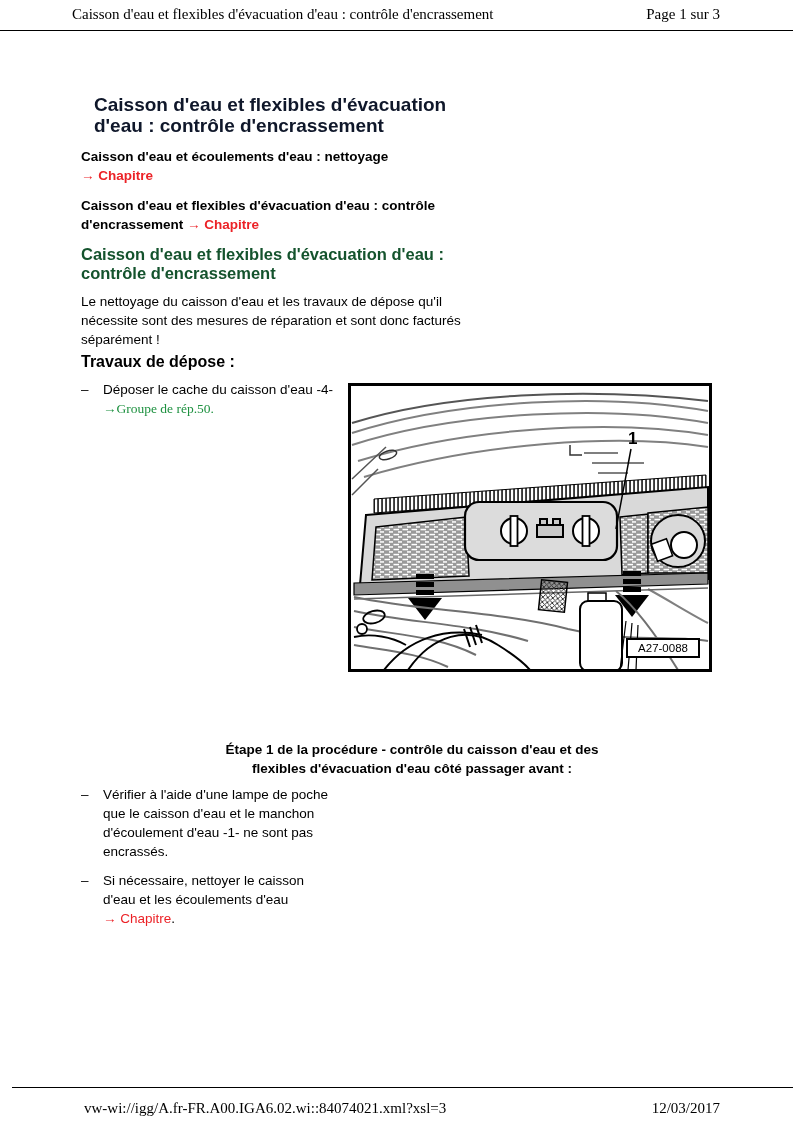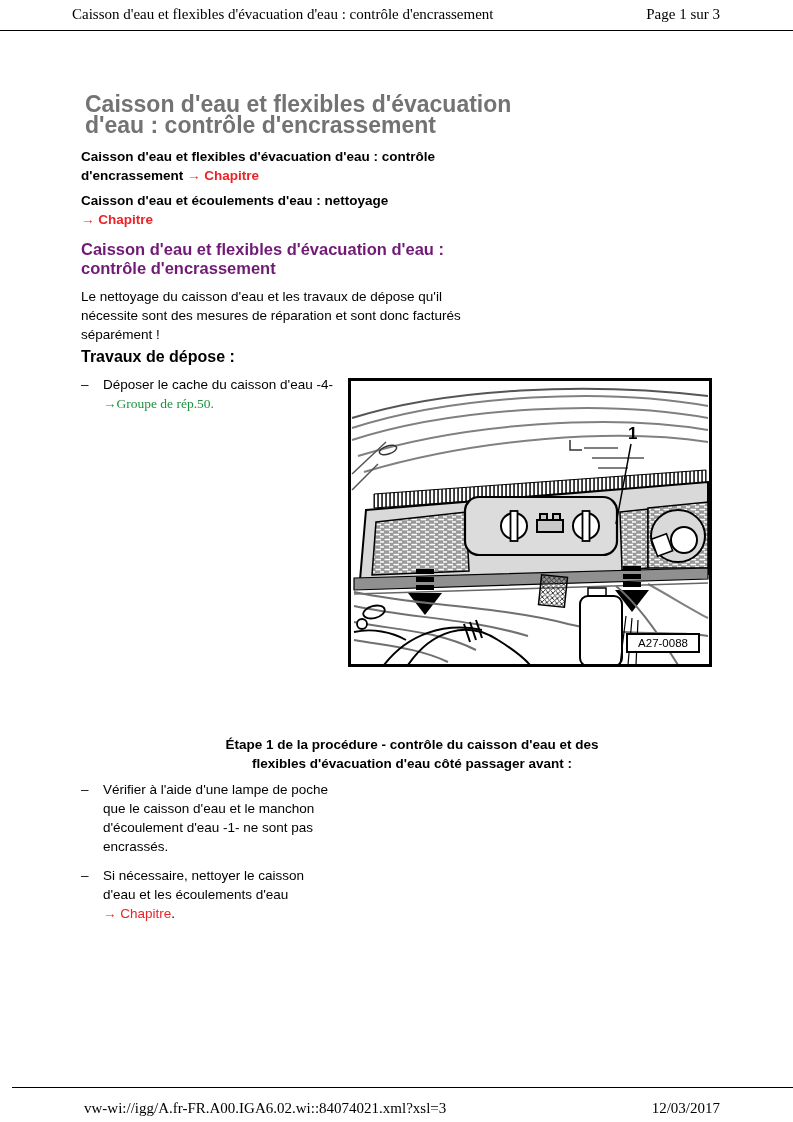--- a/index.html
+++ b/index.html
@@ -16,22 +16,22 @@
     display:flex;justify-content:space-between;align-items:flex-start;
   }
   .page-footer{
     position:absolute;left:12px;right:0;bottom:0;height:35px;box-sizing:border-box;
     padding:12px 73px 0 72px;border-top:1px solid #000;
     font-family:"Liberation Serif",serif;font-size:15px;
     display:flex;justify-content:space-between;align-items:flex-start;
   }
   
   .content{position:absolute;top:94px;left:81px;right:50px;}
-  h1{font-size:23px;line-height:21px;font-weight:bold;color:#737373;margin:0 0 11px 4px;}
-  h2{font-size:16.5px;line-height:19px;font-weight:bold;color:#701a75;margin:11px 0 9px 0;}
+  h1{font-size:19px;line-height:21px;font-weight:bold;color:#0f172a;margin:0 0 11px 13px;}
+  h2{font-size:16.5px;line-height:19px;font-weight:bold;color:#14532d;margin:11px 0 9px 0;}
   .ref{font-size:13.5px;line-height:19px;font-weight:bold;margin:0 0 6px 0;}
   .ref2{margin-bottom:11px;}
   .red{color:#ec2227;}
   .green{color:#1e9140;font-family:Liberation Serif, serif;}
   .intro{font-size:13.5px;line-height:19px;margin:0 0 3px 0;}
   .subhead{font-size:16px;line-height:19px;font-weight:bold;margin:0 0 9px 0;}
   .proc-row{display:flex;align-items:flex-start;}
   .steps{width:267px;flex:0 0 267px;}
   .step-item{display:flex;font-size:13.5px;line-height:19px;margin:0 0 10px 0;}
   .marker{width:22px;flex:0 0 22px;}
@@ -45,25 +45,25 @@
 <div class="page-header">
   <span>Caisson d'eau et flexibles d'évacuation d'eau : contrôle d'encrassement</span>
   <span>Page 1 sur 3</span>
 </div>
 
 <div class="content">
 
   <h1 class="ml">Caisson d'eau et flexibles d'évacuation
 d'eau : contrôle d'encrassement</h1>
 
+  <p class="ref ref2"><span class="ml">Caisson d'eau et écoulements d'eau : nettoyage
+</span><span class="red">→ Chapitre</span></p>
+
   <p class="ref"><span class="ml">Caisson d'eau et flexibles d'évacuation d'eau : contrôle
 d'encrassement </span><span class="red">→ Chapitre</span></p>
-
-  <p class="ref ref2"><span class="ml">Caisson d'eau et écoulements d'eau : nettoyage
-</span><span class="red">→ Chapitre</span></p>
 
   <h2 class="ml">Caisson d'eau et flexibles d'évacuation d'eau :
 contrôle d'encrassement</h2>
 
   <p class="intro ml">Le nettoyage du caisson d'eau et les travaux de dépose qu'il
 nécessite sont des mesures de réparation et sont donc facturés
 séparément !</p>
 
   <p class="subhead">Travaux de dépose :</p>
 

